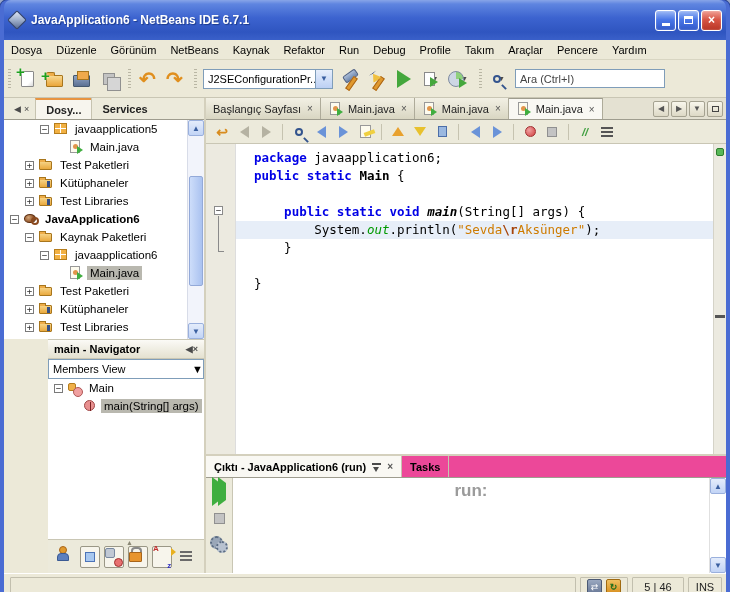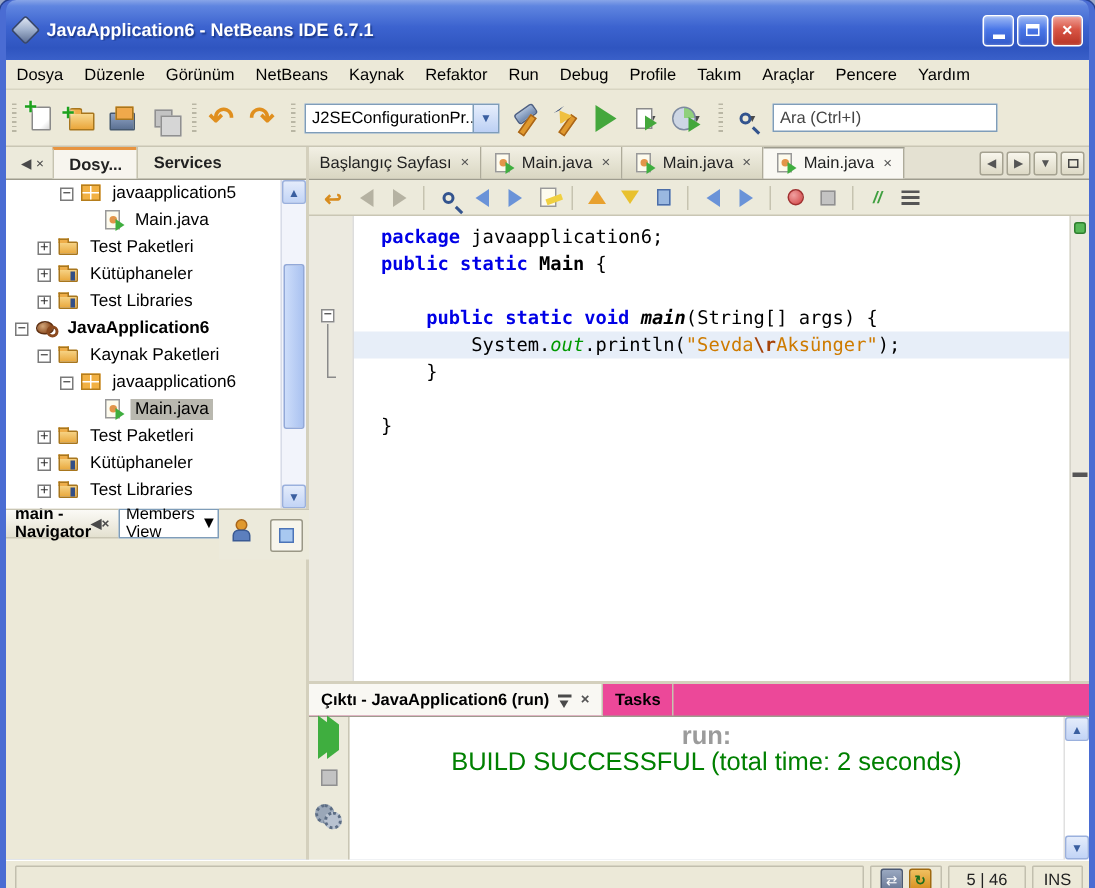--- a/index.html
+++ b/index.html
@@ -397,21 +397,21 @@
             <div class="trow" style="padding-left: 21px;">
               <span class="exp">+</span>
               <span class="ticon">
                 <span class="t-folder t-lib"></span>
               </span>
               <span class="lbl">Test Libraries</span>
             </div>
           </div>
       </div>
 
-      <div style="flex:1;display:flex;flex-direction:row;min-height:0;">
+      <div style="flex:1;display:flex;flex-direction:column;min-height:0;padding-left:44px;">
         <div class="nav-header">
           <span>main - Navigator</span>
           <span class="sp"></span>
           <span class="pico">◀</span>
           <span class="pico">×</span>
         </div>
         <div class="nav-combo">
           <span class="cval">Members View</span>
           <span class="cbtn">▼</span>
         </div>
@@ -585,21 +585,20 @@
               </span>
               <span class="obtn">
                 <span class="o-stop"></span>
               </span>
               <span class="obtn">
                 <span class="o-gears"></span>
               </span>
             </div>
           <div class="ocontent" id="output-content">
               <div class="oline info">run:</div>
-              <div class="oline success">BUILD SUCCESSFUL (total time: 2 seconds)</div>
             </div>
           <div class="osb">
             <span class="sbtn up">▲</span>
             <span class="sbtn dn">▼</span>
           </div>
         </div>
       </div>
     </div>
   </div>
 

